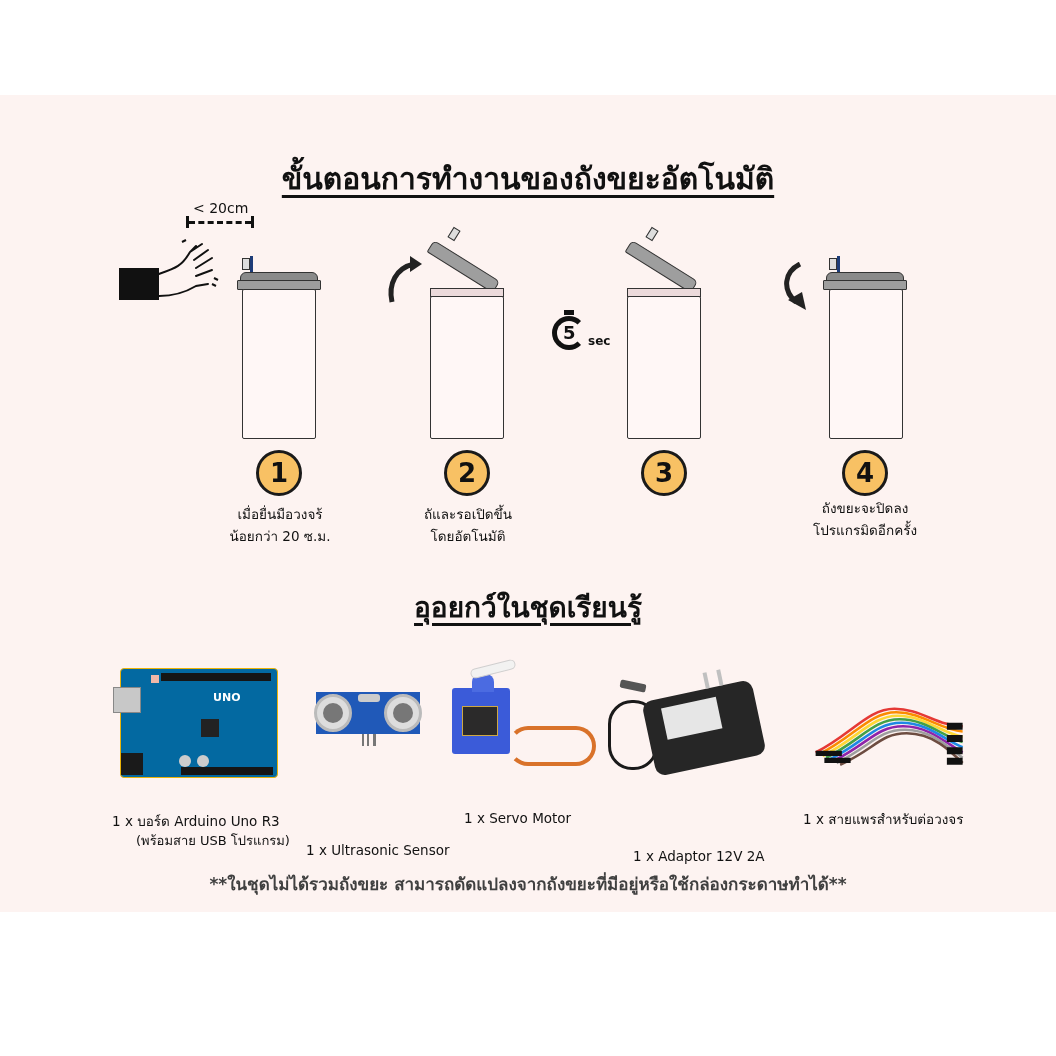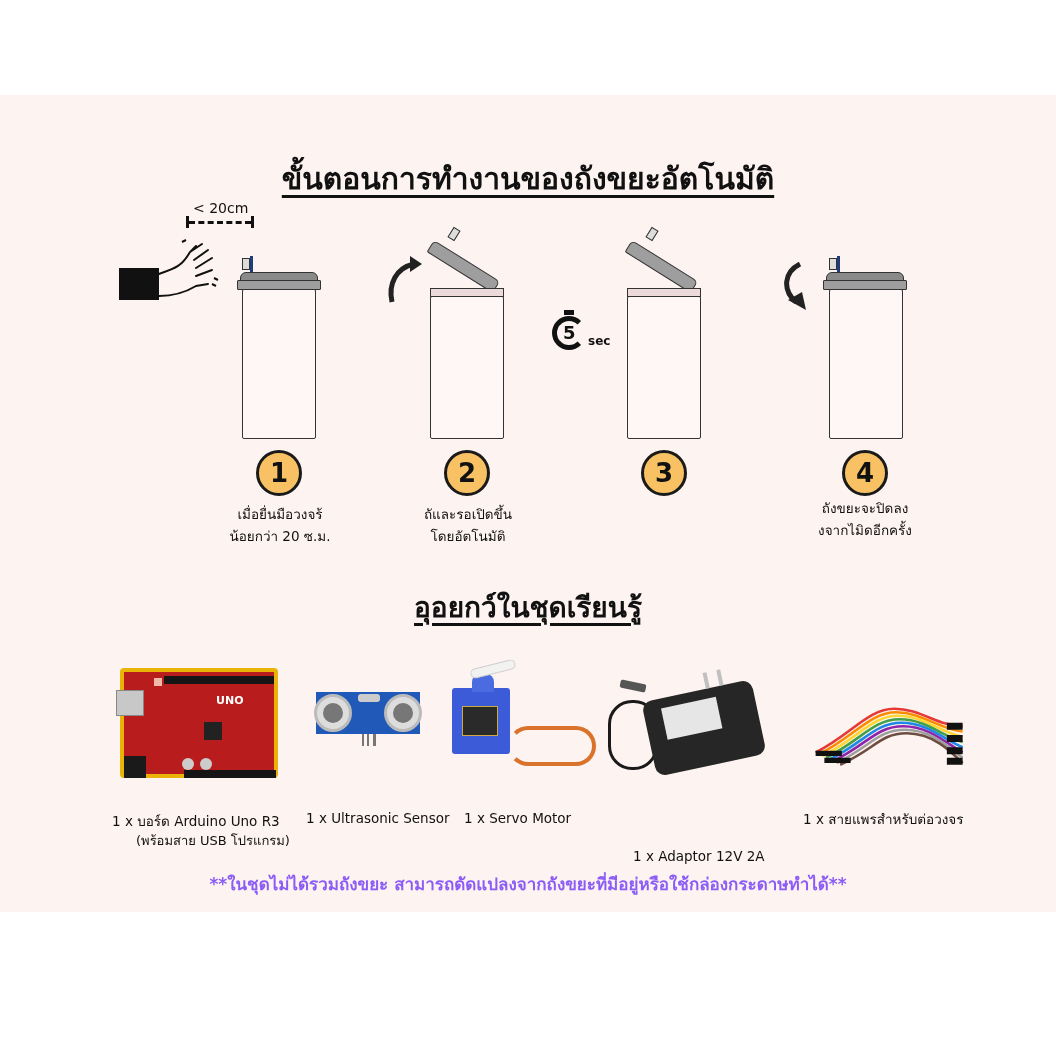--- a/index.html
+++ b/index.html
@@ -32,24 +32,24 @@
   .dim-line { position: absolute; height: 0; border-top: 3px dashed #111; }
   .dim-cap { position: absolute; width: 3px; height: 12px; background: #111; }
 
   .timer { position: absolute; }
   .timer-ring { position: absolute; width: 34px; height: 34px; border: 5px solid #111; border-radius: 50%; border-right-color: transparent; }
   .timer-knob { position: absolute; width: 10px; height: 5px; background: #111; }
   .timer-num { position: absolute; font-weight: bold; font-size: 18px; }
   .timer-sec { position: absolute; font-weight: bold; font-size: 12px; }
   .comp-label { position: absolute; font-size: 13.5px; color: #111; white-space: nowrap; text-align: center; }
   .comp-sub { position: absolute; font-size: 13px; color: #111; white-space: nowrap; }
-  .note { position: absolute; left: 0; top: 870px; width: 1056px; text-align: center; font-size: 17px; font-weight: bold; color: #8b5cf6; }
-
-  
-  .ard { position: absolute; left: 120px; top: 668px; width: 158px; height: 110px; background: #b91c1c; border-radius: 4px; border: 4px solid #eab308; }
+  .note { position: absolute; left: 0; top: 870px; width: 1056px; text-align: center; font-size: 17px; font-weight: bold; color: #404040; }
+
+  
+  .ard { position: absolute; left: 120px; top: 668px; width: 158px; height: 110px; background: #0369a1; border-radius: 4px; border: 1px solid #eab308; }
   .ard .usb { position: absolute; left: -8px; top: 18px; width: 28px; height: 26px; background: #c8c8c8; border: 1px solid #888; }
   .ard .jack { position: absolute; left: 0; top: 84px; width: 22px; height: 22px; background: #1a1a1a; }
   .ard .chip { position: absolute; left: 80px; top: 50px; width: 18px; height: 18px; background: #222; }
   .ard .hdr-top { position: absolute; left: 40px; top: 4px; width: 110px; height: 8px; background: #151515; }
   .ard .hdr-bot { position: absolute; left: 60px; top: 98px; width: 92px; height: 8px; background: #151515; }
   .ard .uno { position: absolute; left: 92px; top: 22px; font-size: 11px; font-weight: bold; color: #fff; }
   .ard .cap1, .ard .cap2 { position: absolute; top: 86px; width: 12px; height: 12px; border-radius: 50%; background: #ccc; }
   .ard .cap1 { left: 58px; } .ard .cap2 { left: 76px; }
   .ard .led { position: absolute; left: 30px; top: 6px; width: 8px; height: 8px; background: #f0b8a8; }
 
@@ -157,21 +157,21 @@
   </svg>
   <div class="sensor" style="left:829px;top:258px;"></div>
   <div class="sensor-b" style="left:837px;top:256px;"></div>
   <div class="lid-top" style="left:826px;top:272px;width:78px;height:10px;"></div>
   <div class="lid" style="left:823px;top:280px;width:84px;height:10px;border-radius:1px;"></div>
   <div class="bin-body" style="left:829px;top:289px;width:74px;height:150px;"></div>
 
   <div class="num-badge" style="left:842px;top:450px;">4</div>
   <div class="step-desc" style="left:800px;top:497px;width:130px;">
     <div>ถังขยะจะปิดลง</div>
-    <div>งจากไมิดอีกครั้ง</div>
+    <div>โปรแกรมิดอีกครั้ง</div>
   </div>
 </div>
 
 <h2 class="title t2">อุอยกว์ในชุดเรียนรู้</h2>
 
 <div class="ard">
   <div class="usb"></div>
   <div class="jack"></div>
   <div class="hdr-top"></div>
   <div class="hdr-bot"></div>
@@ -183,21 +183,21 @@
 </div>
 <div class="comp-label" style="left:112px;top:810px;">1 x บอร์ด Arduino Uno R3</div>
 <div class="comp-sub" style="left:136px;top:830px;">(พร้อมสาย USB โปรแกรม)</div>
 
 <div class="us">
   <div class="eye e1"></div>
   <div class="eye e2"></div>
   <div class="xtal"></div>
   <div class="pins"></div>
 </div>
-<div class="comp-label" style="left:306px;top:810px;">1 x Ultrasonic Sensor</div>
+<div class="comp-label" style="left:306px;top:842px;">1 x Ultrasonic Sensor</div>
 
 <div class="servo">
   <div class="top"></div>
   <div class="horn"></div>
   <div class="label"></div>
 </div>
 <div class="servo-wire"></div>
 <div class="comp-label" style="left:464px;top:810px;">1 x Servo Motor</div>
 
 <div class="adp-cord"></div>

